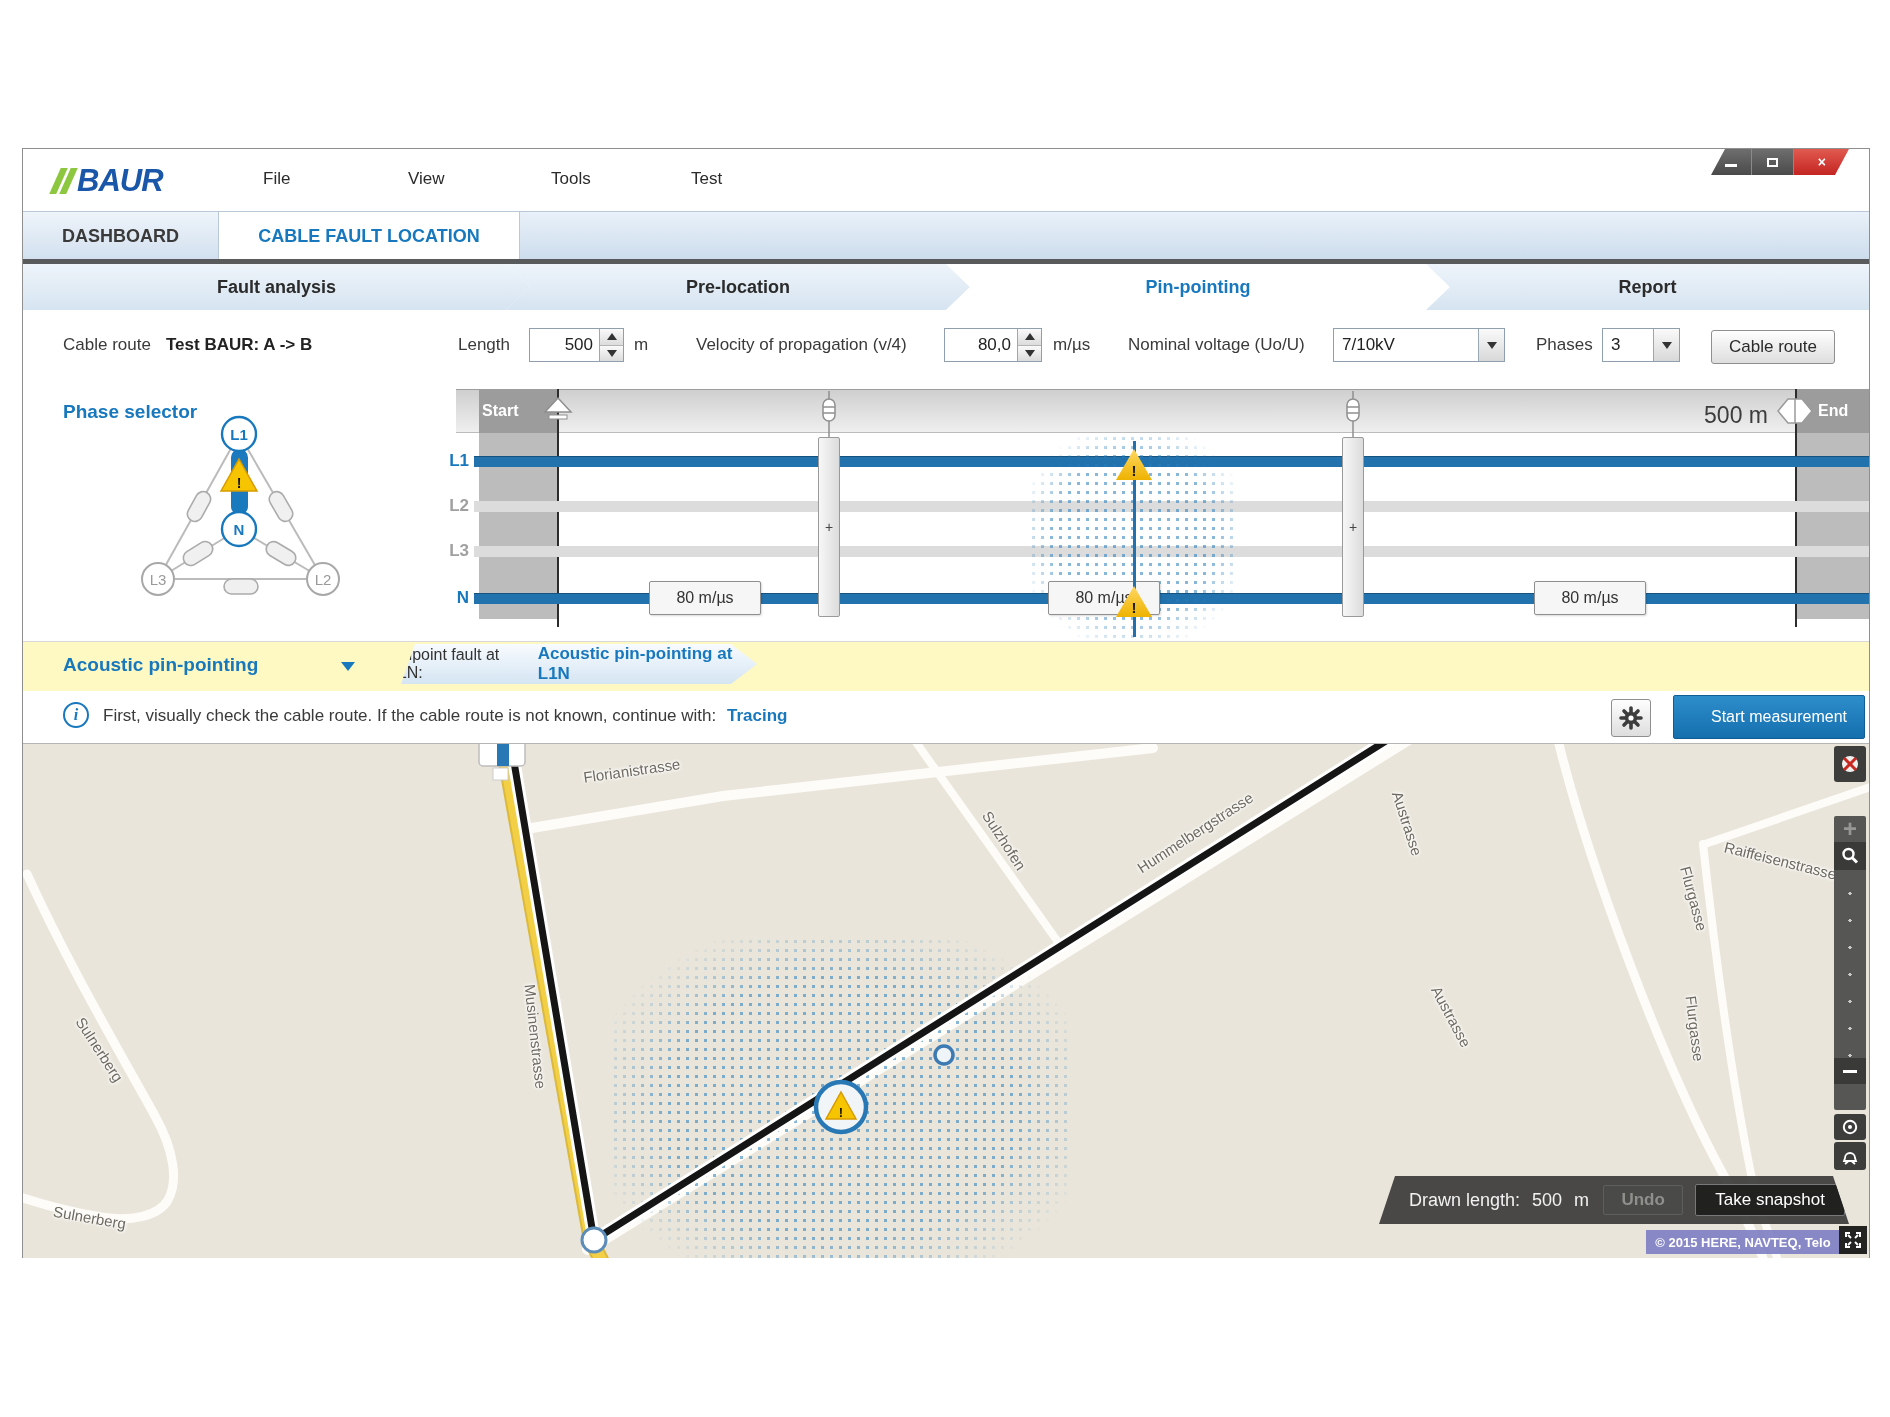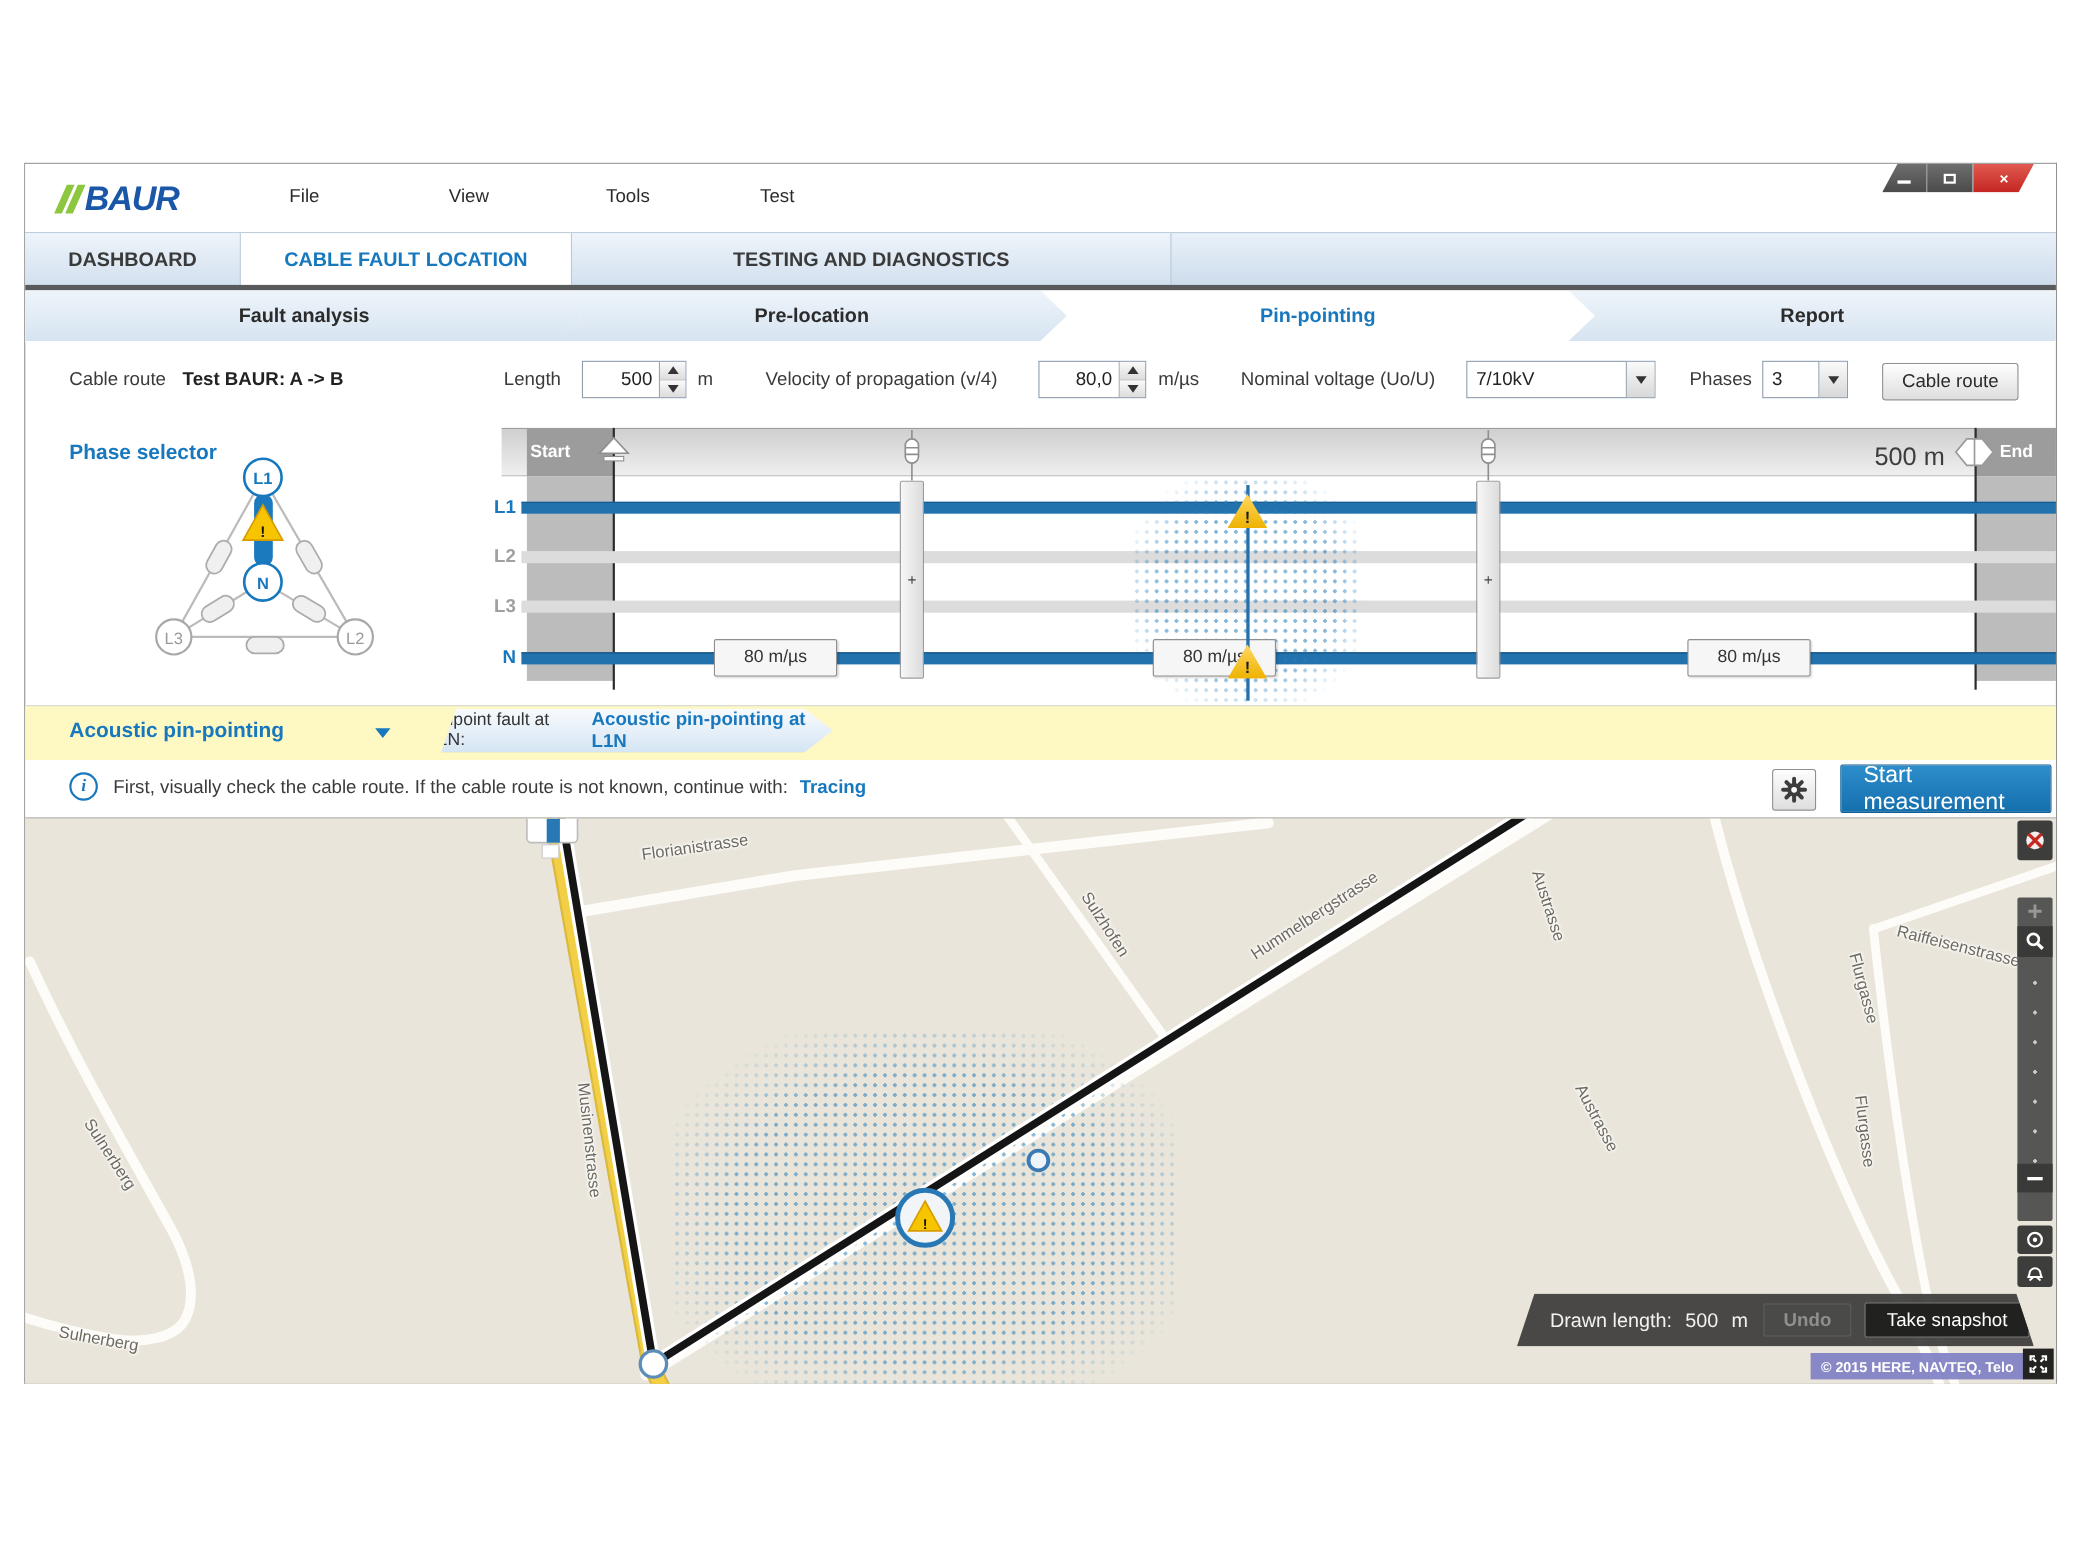--- a/index.html
+++ b/index.html
@@ -91,21 +91,21 @@
              background:linear-gradient(#f8fbfe,#d5e5f3);
              clip-path:polygon(26px 0, calc(100% - 26px) 0, 100% 50%, calc(100% - 26px) 100%, 12px 100%);
              filter:drop-shadow(0 1px 1px #9ab4cc);
              display:flex; align-items:center; justify-content:center; gap:8px; cursor:pointer; }
   .tri-dn-blue { width:0; height:0; border-left:7px solid transparent; border-right:7px solid transparent; border-top:9px solid #1878be; }
   .inforow { position:absolute; left:0; top:542px; width:100%; height:52px; background:#fff; }
   .infoicon { position:absolute; left:40px; top:11px; width:26px; height:26px; border:2px solid #1878be; border-radius:50%;
               display:flex; align-items:center; justify-content:center; color:#1878be; font-weight:bold; font-size:16px;
               font-family:"Liberation Serif", serif; font-style:italic; }
   .btn-blue { position:absolute; background:linear-gradient(#2d8dcb,#156fad); border:1px solid #0f5d94; border-radius:2px;
-              color:#fff; font-size:21px; display:flex; align-items:center; justify-content:center; cursor:pointer;padding-left:20px; }
+              color:#fff; font-size:16px; display:flex; align-items:center; justify-content:center; cursor:pointer;padding-left:20px; }
 
   
   .map { position:absolute; left:0; top:594px; width:1846px; height:515px; background:#e9e5da; overflow:hidden; border-top:1px solid #b5b5b5; }
   .street { position:absolute; font-size:15px; color:#6e6a60; white-space:nowrap;
             text-shadow:0 0 2px #fff, 0 0 3px #fff, 0 0 4px #fff, 0 0 5px #fff; }
   .mapbar { position:absolute; left:1356px; top:432px; width:470px; height:48px; background:rgba(59,59,57,.92);
             clip-path:polygon(16px 0, calc(100% - 16px) 0, 100% 100%, 0 100%);
             display:flex; align-items:center; color:#f2f2f2; font-size:18px; }
   .undo { margin-left:14px; width:80px; height:30px; background:#4a4a48; border:1px solid #5e5e5c; border-radius:2px;
           color:#8f8f8d; font-weight:bold; font-size:17px; display:flex; align-items:center; justify-content:center; cursor:pointer; }
@@ -148,21 +148,20 @@
           </div>
       <div class="winbtn close">
             <span class="glyph-x">×</span>
           </div>
     </div>
   </div>
 
   <div class="tabbar">
     <div class="tab" style="left:0; width:196px;">DASHBOARD</div>
     <div class="tab active" style="left:196px; width:301px;">CABLE FAULT LOCATION</div>
-    <div class="tab" style="left:497px; width:545px;">TESTING AND DIAGNOSTICS</div>
   </div>
   <div class="darkrule"></div>
 
   <div class="crumbrow">
     <div class="crumb first" style="left:0; width:507px;">Fault analysis</div>
     <div class="crumb" style="left:483px; width:464px;">Pre-location</div>
     <div class="crumb active" style="left:923px; width:504px;">Pin-pointing</div>
     <div class="crumb last" style="left:1403px; width:443px;">Report</div>
   </div>
 

